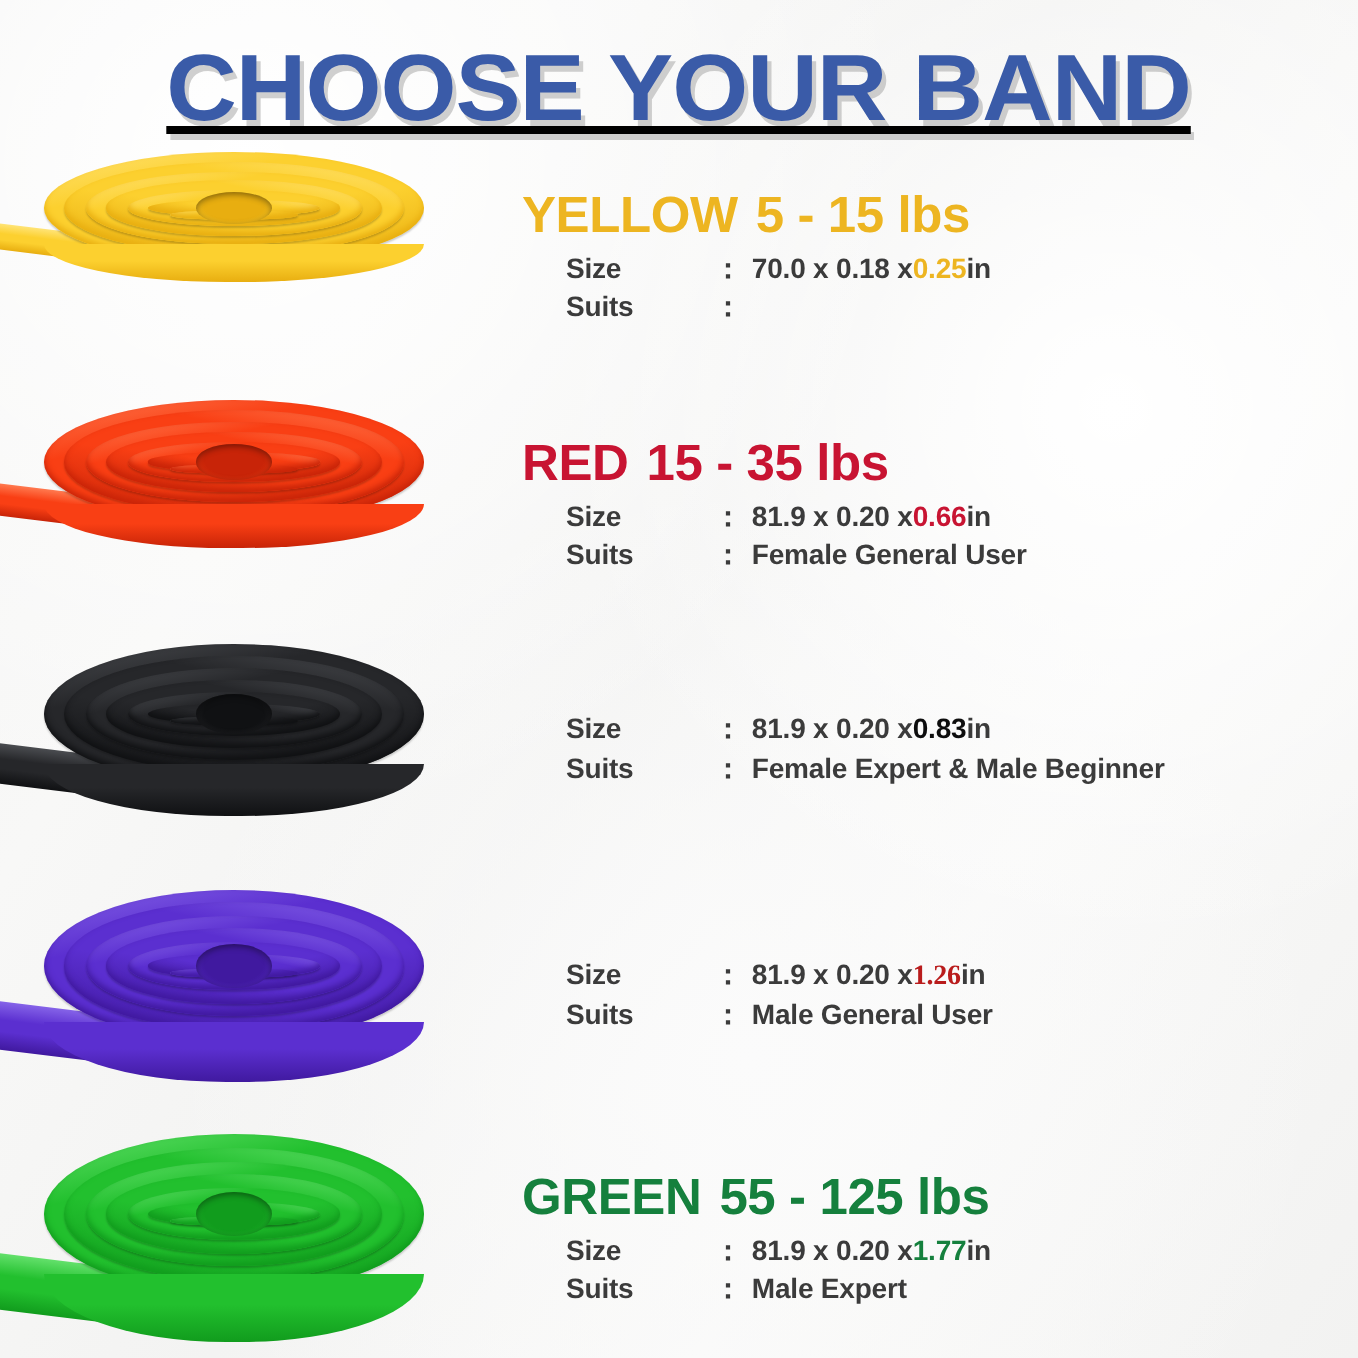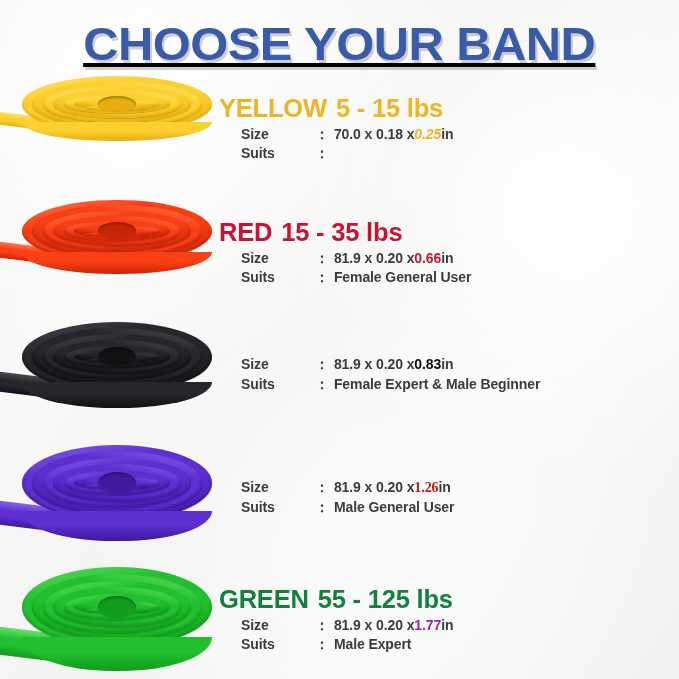--- a/index.html
+++ b/index.html
@@ -72,20 +72,21 @@
     width:190px;
     border-radius:4px;
     transform-origin:right center;
   }
 
   
   .info{
     flex:1 1 auto;
     padding-left:7px;
     padding-right:4px;
+    margin-left:42px;
   }
   .head{
     font-size:25.5px;
     font-weight:bold;
     letter-spacing:-0.2px;
     white-space:nowrap;
     margin:0 0 3px 0;
     line-height:1.12;
   }
   .head .nm{margin-right:9px;}
@@ -136,21 +137,21 @@
     </div>
     <div class="info">
       <div class="head" style="color: rgb(237, 181, 33);">
         <span class="nm">YELLOW</span><span>5 - 15 lbs</span>
       </div>
       <div class="indent">
         <div class="spec">
           <span class="lab">Size</span>
             <span class="colon">：</span>
             <span class="val">70.0 x 0.18 x </span>
-            <span class="hl" style="color: rgb(237, 181, 33); font-style: italic;">0.25</span>
+            <span class="hl" style="color: rgb(237, 181, 33);">0.25</span>
             <span class="val"> in</span>
         </div>
         <div class="spec">
           <span class="lab">Suits</span>
             <span class="colon">：</span>
         </div>
       </div>
     </div>
   </div>
 
@@ -273,21 +274,21 @@
     </div>
     <div class="info">
       <div class="head" style="color: rgb(21, 128, 61);">
         <span class="nm">GREEN</span><span>55 - 125 lbs</span>
       </div>
       <div class="indent">
         <div class="spec">
           <span class="lab">Size</span>
             <span class="colon">：</span>
             <span class="val">81.9 x 0.20 x </span>
-            <span class="hl" style="color: #a21caf;">1.77</span>
+            <span class="hl" style="color: #15803d;">1.77</span>
             <span class="val"> in</span>
         </div>
         <div class="spec">
           <span class="lab">Suits</span>
             <span class="colon">：</span>
             <span class="val">Male Expert</span>
         </div>
       </div>
     </div>
   </div>

